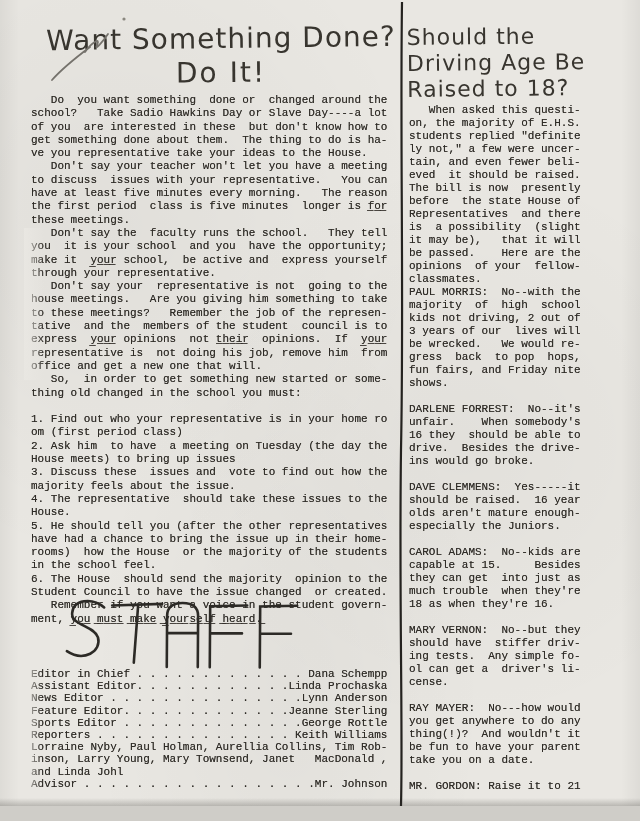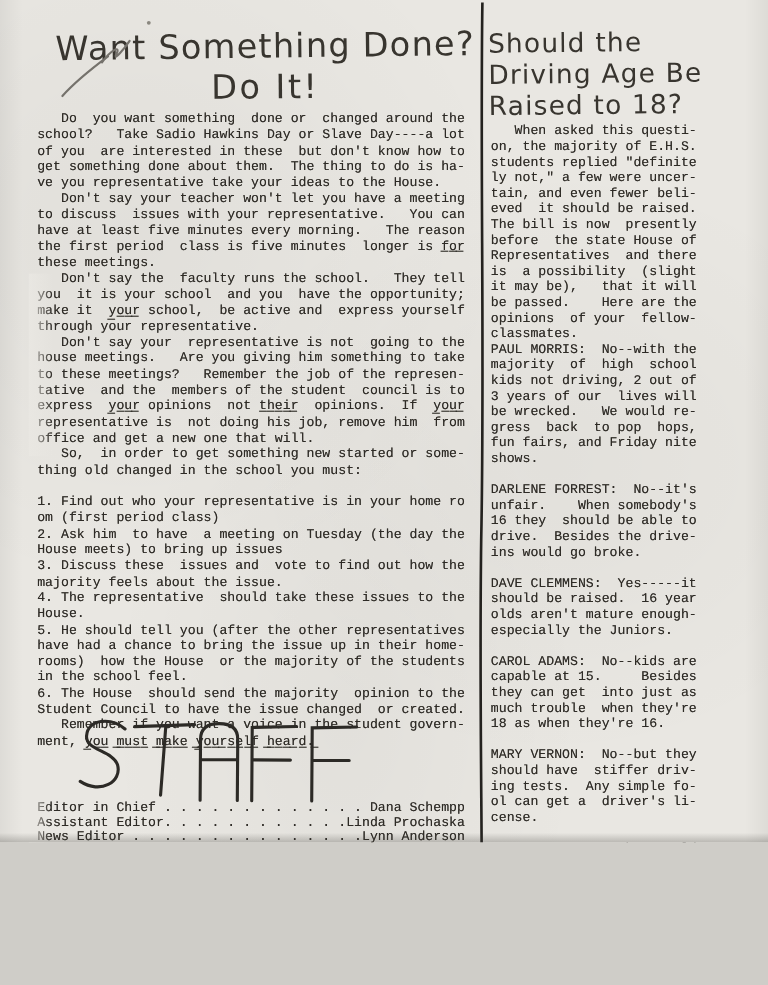--- a/index.html
+++ b/index.html
@@ -1,19 +1,19 @@
 <!DOCTYPE html>
 <html><head>
 <meta charset="utf-8">
 <title>School Newspaper Page</title>
 <style>
   html,body{margin:0;padding:0;background:#cfcdc8;}
   .page{
     position:relative;
-    width:640px;height:702px;
+    width:640px;height:806px;
     margin:0 auto;
     overflow:hidden;
     background:
       radial-gradient(ellipse at 18% 28%, rgba(0,0,0,0.035), transparent 42%),
       radial-gradient(ellipse at 72% 55%, rgba(0,0,0,0.03), transparent 46%),
       radial-gradient(ellipse at 45% 85%, rgba(0,0,0,0.03), transparent 40%),
       linear-gradient(to right, rgba(0,0,0,0.05), transparent 3%, transparent 97%, rgba(0,0,0,0.05)),
       #e9e7e2;
     font-family:"Liberation Mono","DejaVu Sans Mono",monospace;
   }

